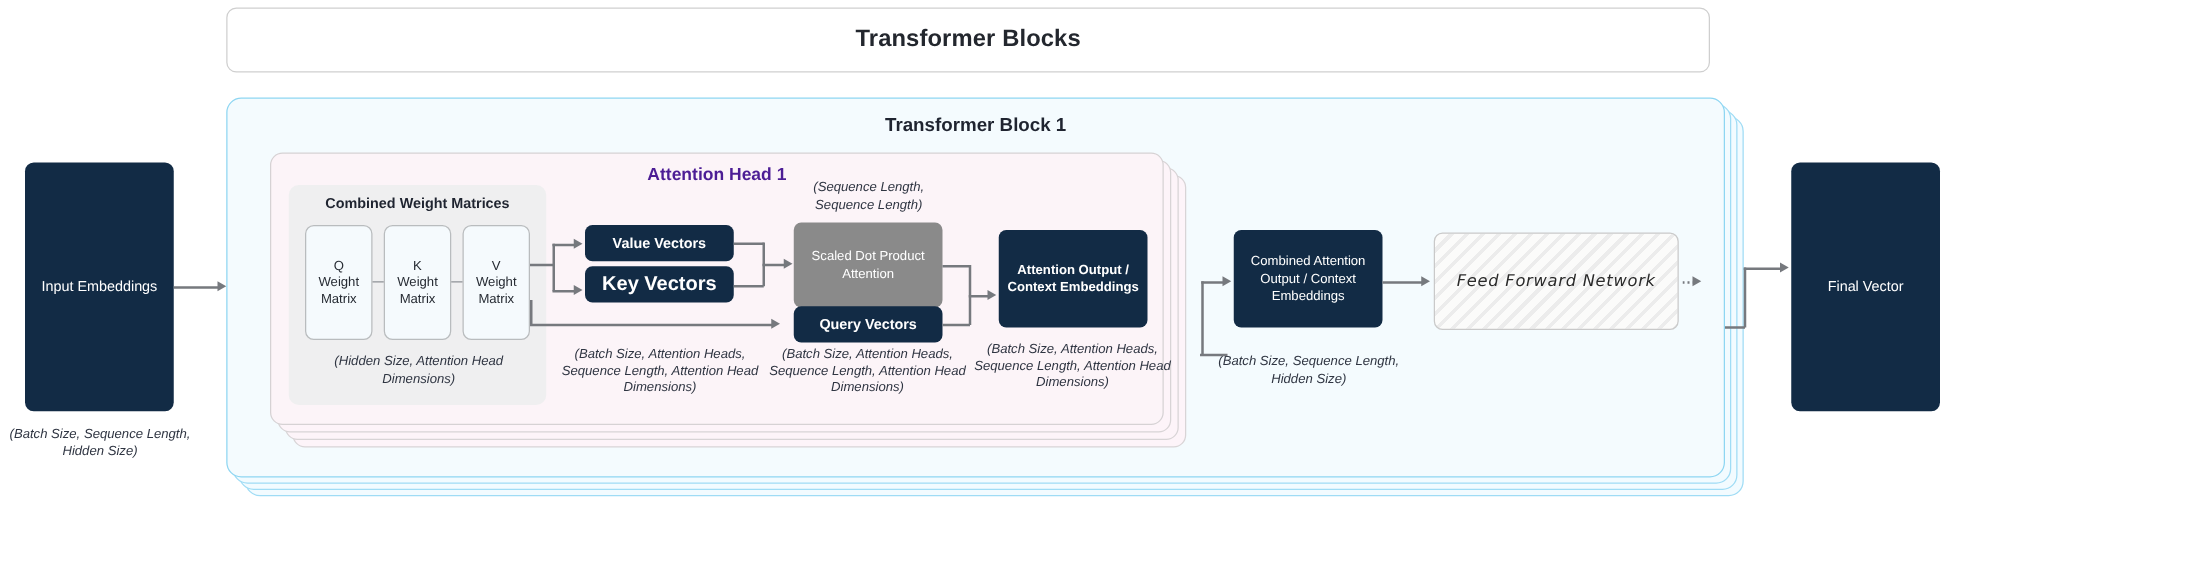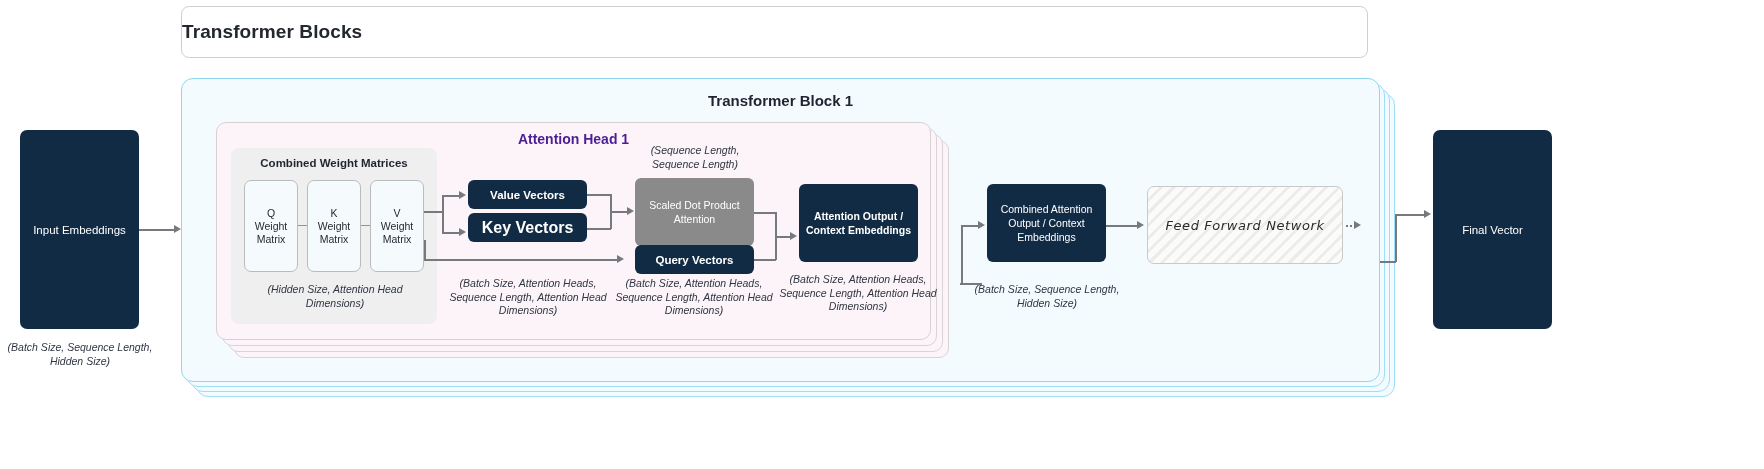--- a/index.html
+++ b/index.html
@@ -11,21 +11,21 @@
     overflow:hidden;
     position:relative;
   }
   .canvas{position:absolute;inset:0;}
   .abs{position:absolute;box-sizing:border-box;}
 
   
   .title-bar{
     left:181px;top:6px;width:1187px;height:52px;
     background:#ffffff;border:1px solid #cfcfcf;border-radius:8px;
-    display:flex;align-items:center;justify-content:flex-start;
+    display:flex;align-items:center;justify-content:center;
   }
   .title-bar .t{font-size:19px;font-weight:bold;color:#23272e;letter-spacing:.1px;}
 
   
   .tb-ghost{
     background:#f2fbff;border:1.6px solid #9fdcf5;border-radius:12px;
   }
   .tb-main{
     left:181px;top:78px;width:1199px;height:304px;
     background:#f4fbfe;border:1.6px solid #8ed6f2;border-radius:12px;

